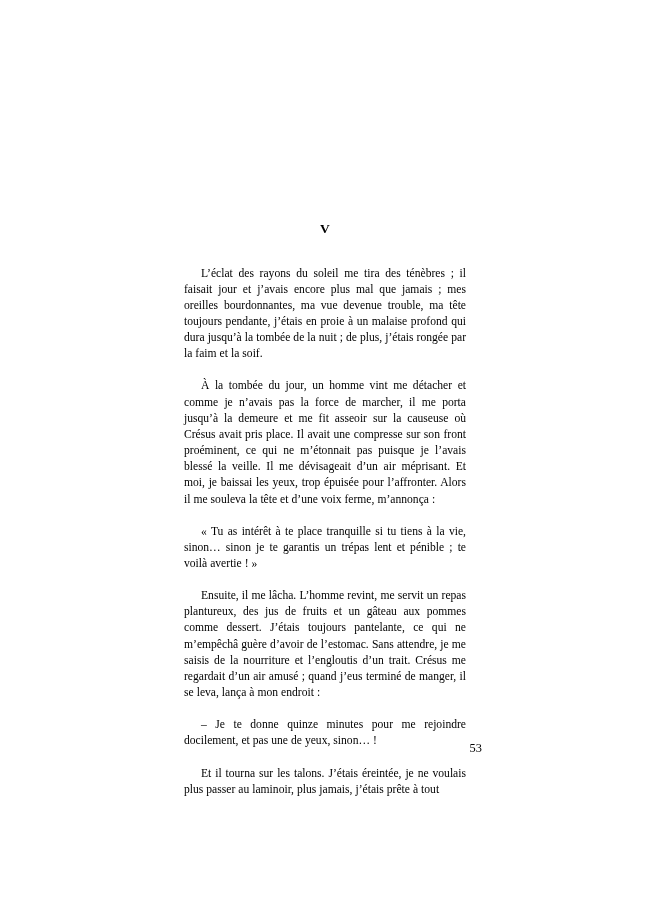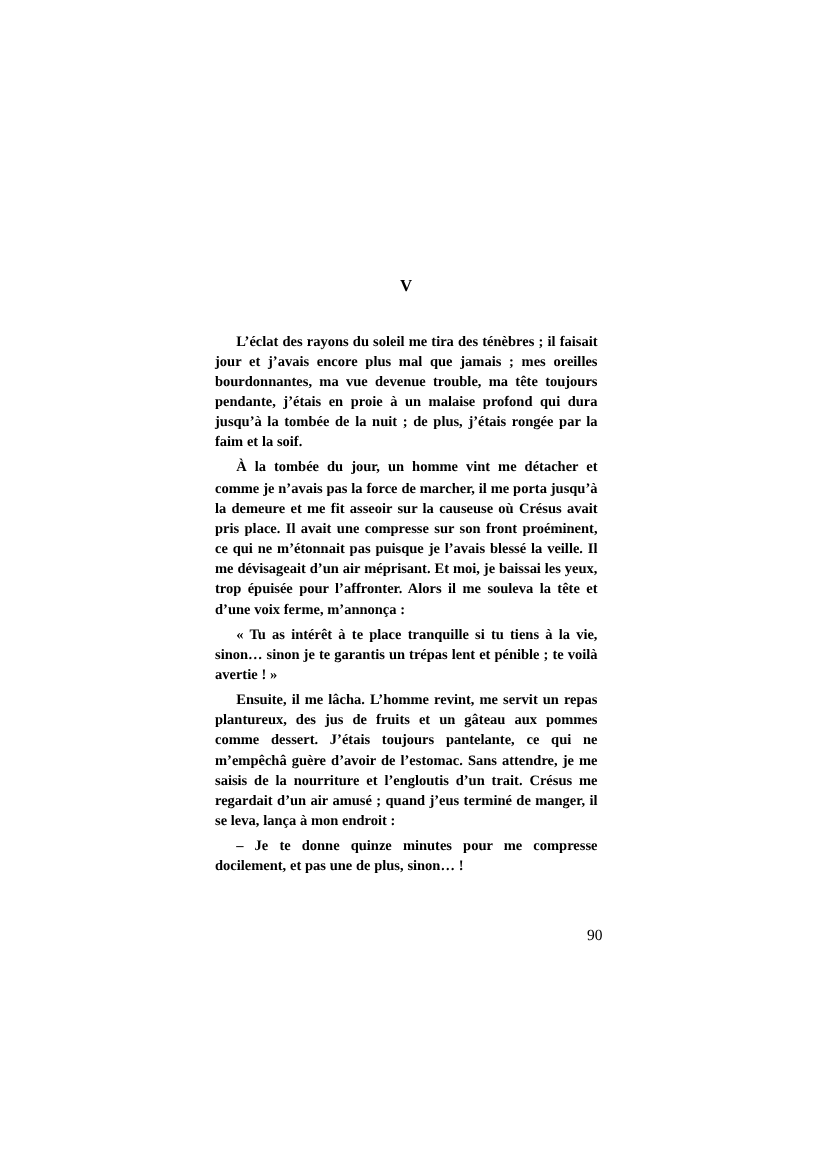--- a/index.html
+++ b/index.html
@@ -34,30 +34,29 @@
   .chapter-heading {
     text-align: center;
     font-weight: bold;
     font-size: 13.5px;
     line-height: 1;
     margin: 0 0 30px 0;
     letter-spacing: 0.3px;
   }
 
   .para {
-    margin: 4px;
+    margin: 16px;
     font-size: 11.6px;
     line-height: 16.15px;
     text-align: justify;
     text-justify: inter-word;
     text-indent: 17px;
     hyphens: none;
     -webkit-hyphens: none;
     word-spacing: 0.1px;
-    font-weight: bold;
   }
 
   
 
   .folio {
     position: absolute;
     left: 0;
     top: 742px;
     width: 482px;
     text-align: right;
@@ -75,20 +74,21 @@
     <div class="chapter-heading">V</div>
 
     <p class="para">L’éclat des rayons du soleil me tira des ténèbres ; il faisait jour et j’avais encore plus mal que jamais ; mes oreilles bourdonnantes, ma vue devenue trouble, ma tête toujours pendante, j’étais en proie à un malaise profond qui dura jusqu’à la tombée de la nuit ; de plus, j’étais rongée par la faim et la soif.</p>
 
     <p class="para">À la tombée du jour, un homme vint me détacher et comme je n’avais pas la force de marcher, il me porta jusqu’à la demeure et me fit asseoir sur la causeuse où Crésus avait pris place. Il avait une compresse sur son front proéminent, ce qui ne m’étonnait pas puisque je l’avais blessé la veille. Il me dévisageait d’un air méprisant. Et moi, je baissai les yeux, trop épuisée pour l’affronter. Alors il me souleva la tête et d’une voix ferme, m’annonça :</p>
 
     <p class="para">« Tu as intérêt à te place tranquille si tu tiens à la vie, sinon… sinon je te garantis un trépas lent et pénible ; te voilà avertie ! »</p>
 
     <p class="para">Ensuite, il me lâcha. L’homme revint, me servit un repas plantureux, des jus de fruits et un gâteau aux pommes comme dessert. J’étais toujours pantelante, ce qui ne m’empêchâ guère d’avoir de l’estomac. Sans attendre, je me saisis de la nourriture et l’engloutis d’un trait. Crésus me regardait d’un air amusé ; quand j’eus terminé de manger, il se leva, lança à mon endroit :</p>
 
-    <p class="para">– Je te donne quinze minutes pour me compresse docilement, et pas une de plus, sinon… !</p>
+    <p class="para">– Je te donne quinze minutes pour me rejoindre docilement, et pas une de yeux, sinon… !</p>
 
+    <p class="para">Et il tourna sur les talons. J’étais éreintée, je ne voulais plus passer au laminoir, plus jamais, j’étais prête à tout</p>
 
   </div>
 
-  <div class="folio">90</div>
+  <div class="folio">53</div>
 
 </div>
 
 </body></html>

